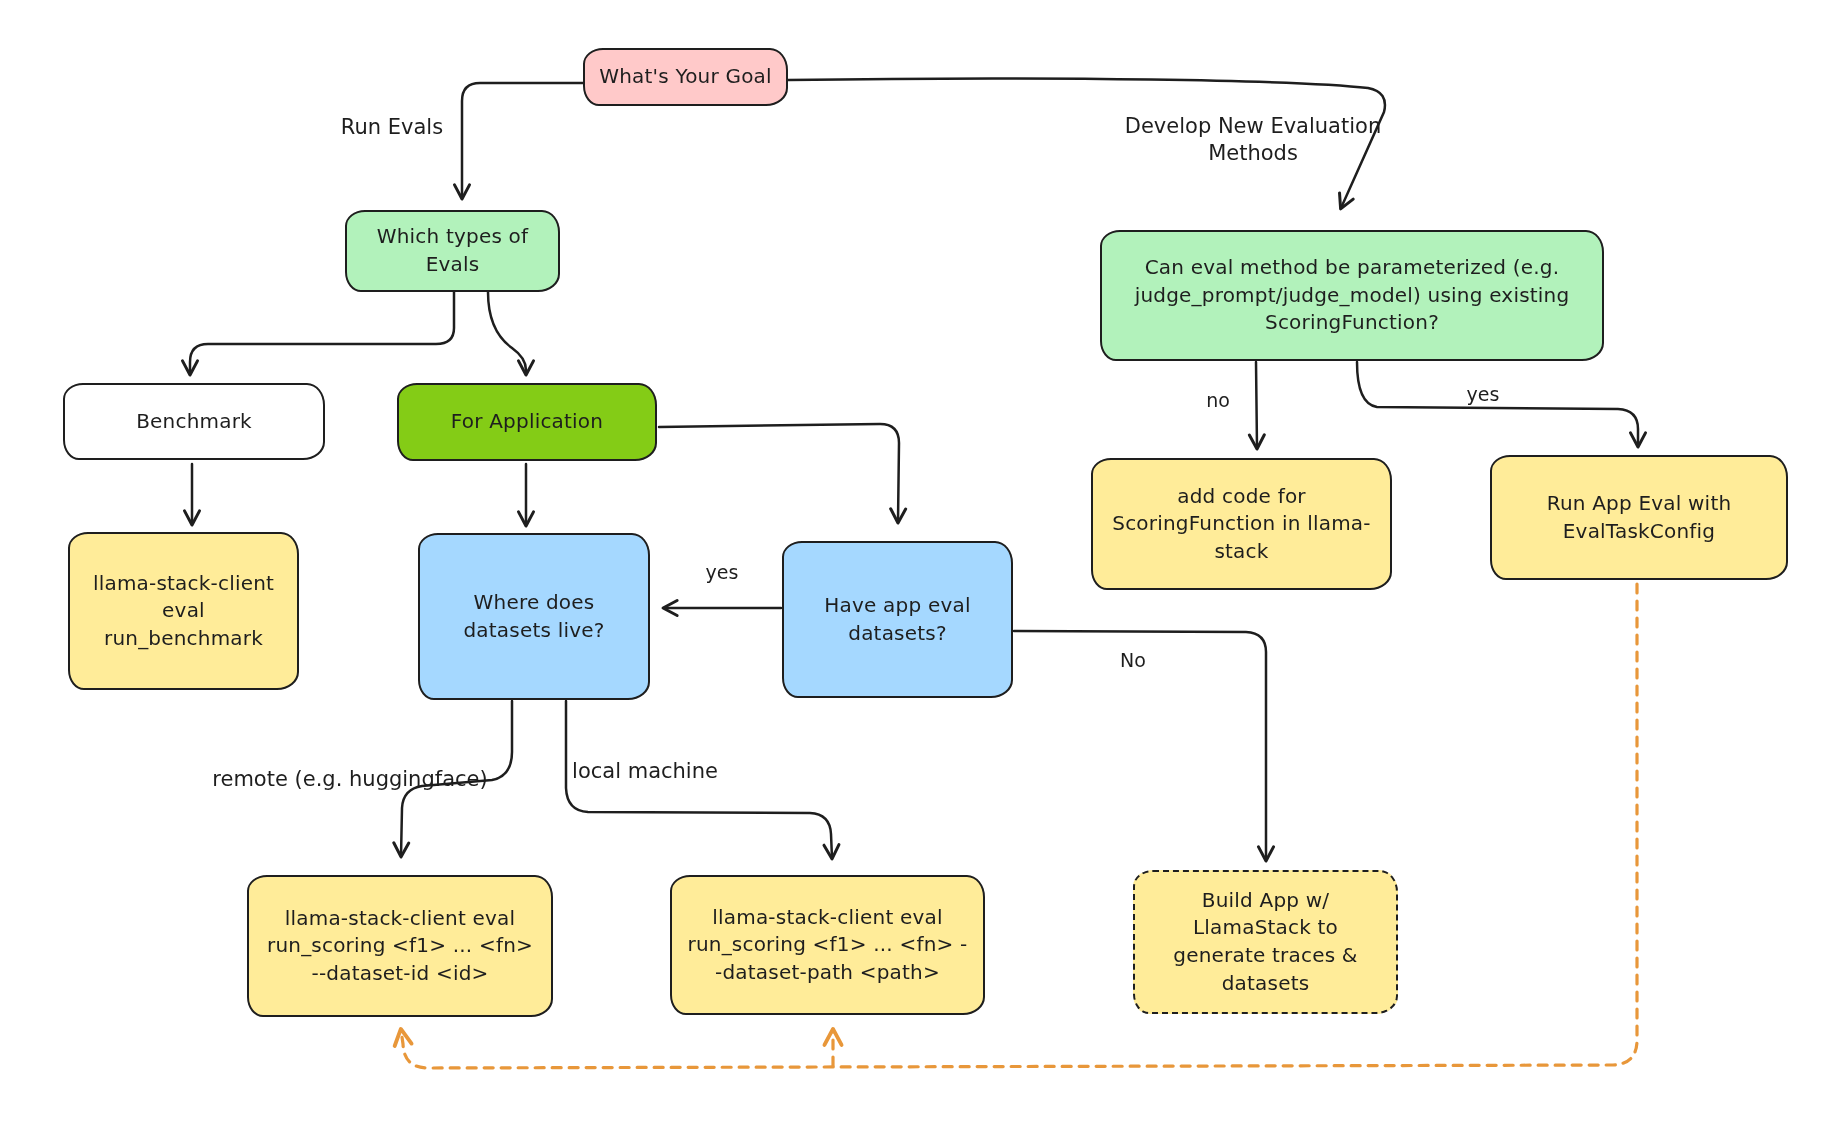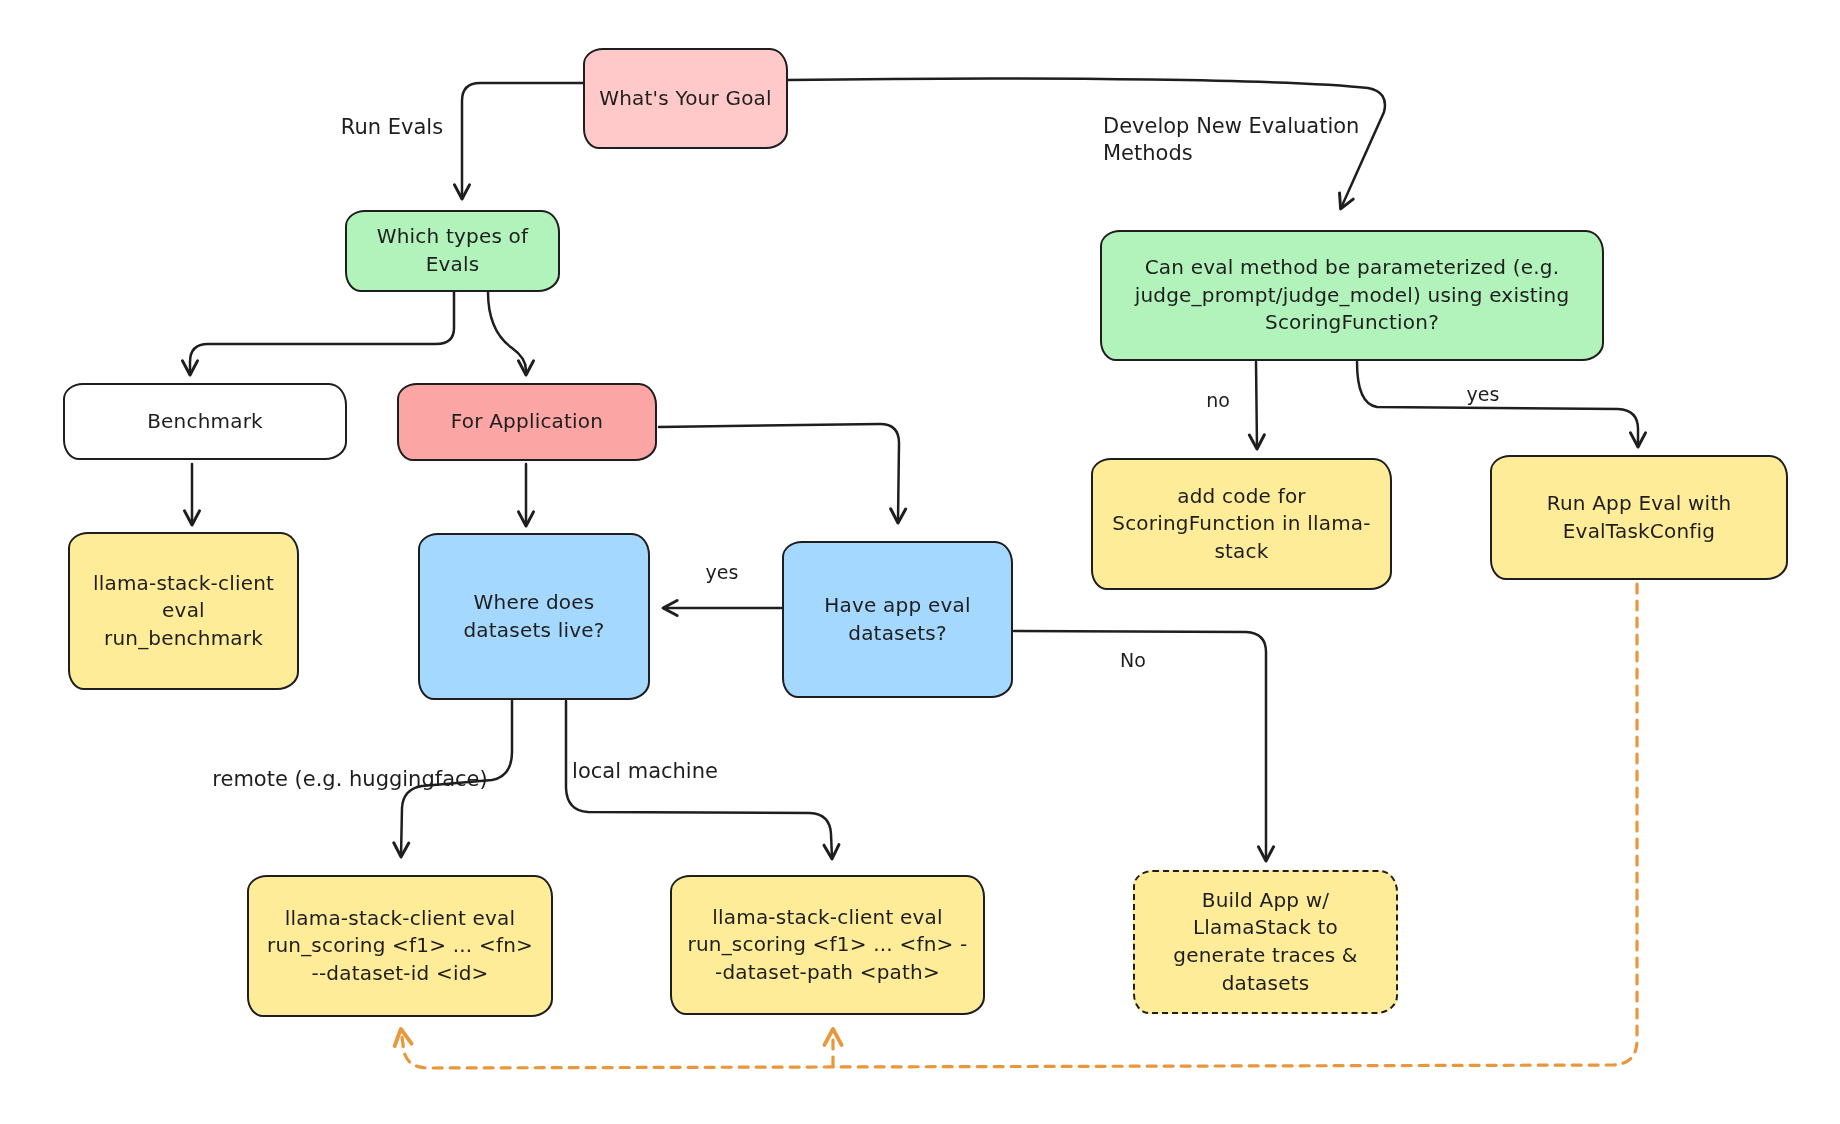--- a/index.html
+++ b/index.html
@@ -20,20 +20,21 @@
     border-radius:20px 18px 22px 16px / 16px 22px 18px 20px;
     font-size:20px;line-height:1.38;
     padding:6px 12px;box-sizing:border-box;
     background:#fff;
     letter-spacing:0.2px;
   }
   .node.dashed{border-style:dashed;}
   .edge-label{
     position:absolute;
     transform:translate(-50%,-50%);
+    text-align:center;
     font-size:21px;line-height:1.3;
     white-space:nowrap;
   }
   .edge-label.small{font-size:19px;}
   .edge-label.wrap{white-space:normal;width:300px;}
 </style>
 </head>
 <body>
 
 <div id="canvas">
@@ -63,33 +64,33 @@
       <path d="M 1256 362 L 1257 448" marker-end="url(#arrow)"></path>
       <path d="M 1357 362 Q 1357 404 1377 407 L 1618 409 Q 1638 410 1638 429 L 1638 446" marker-end="url(#arrow)"></path>
     </g>
 
     <g fill="none" stroke="#e8973a" stroke-width="3.2" stroke-linecap="round" stroke-dasharray="9 8">
       <path d="M 1637 584 L 1637 1040 Q 1637 1064 1613 1065 L 428 1068 Q 404 1068 403 1044 L 401 1030" marker-end="url(#arrowOrange)"></path>
       <path d="M 833 1066 L 833 1030" marker-end="url(#arrowOrange)"></path>
     </g>
   </svg>
 
-  <div class="node" style="left: 583px; top: 48px; width: 205px; height: 101px; background-color: rgb(255, 201, 201);">
+  <div class="node" style="left: 583px; top: 48px; width: 205px; height: 58px; background-color: rgb(255, 201, 201);">
     <span>What's Your Goal</span>
   </div>
 
   <div class="node" style="left: 345px; top: 210px; width: 215px; height: 82px; background-color: rgb(178, 242, 187); align-items: center;">
     <span>Which types of Evals</span>
   </div>
 
-  <div class="node" style="left: 63px; top: 383px; width: 284px; height: 77px; background-color: rgb(255, 255, 255);">
+  <div class="node" style="left: 63px; top: 383px; width: 262px; height: 77px; background-color: rgb(255, 255, 255);">
     <span>Benchmark</span>
   </div>
 
-  <div class="node" style="left: 397px; top: 383px; width: 260px; height: 78px; background-color: #fca5a5;">
+  <div class="node" style="left: 397px; top: 383px; width: 260px; height: 78px; background-color: #84cc16;">
     <span>For Application</span>
   </div>
 
   <div class="node" style="left: 68px; top: 532px; width: 231px; height: 158px; background-color: rgb(255, 236, 153);">
     <span>llama-stack-client eval run_benchmark</span>
   </div>
 
   <div class="node" style="left: 418px; top: 533px; width: 232px; height: 167px; background-color: rgb(165, 216, 255);">
     <span>Where does datasets live?</span>
   </div>

